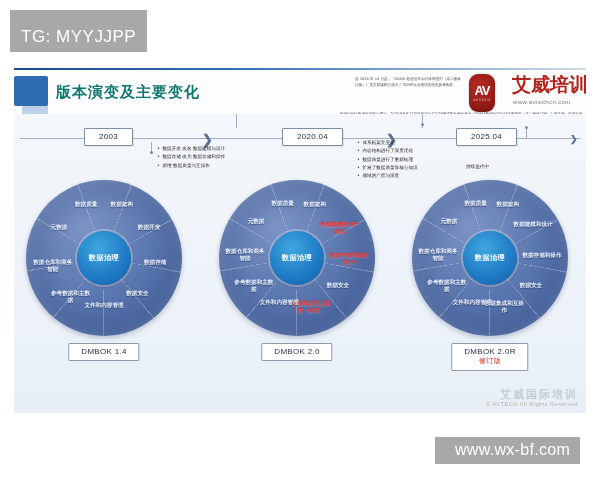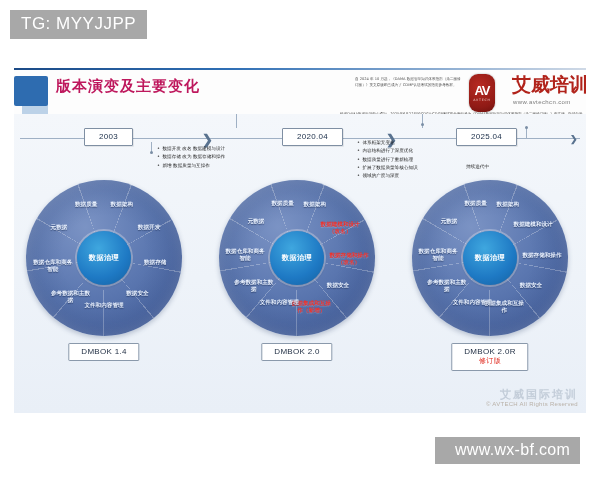--- a/index.html
+++ b/index.html
@@ -8,21 +8,21 @@
     background:#ffffff;
     font-family:"DejaVu Sans","Liberation Sans",sans-serif;
     overflow:hidden;position:relative;
   }
 
   
   .tg-tag{
     position:absolute;left:10px;top:10px;
     background:#a8a8a8;color:#ffffff;
     font-size:17px;letter-spacing:.5px;
-    padding:4px 11px 5px 11px;
+    padding:17px 11px 5px 11px;
     font-family:"Liberation Sans",sans-serif;
     z-index:40;
   }
   .url-tag{
     position:absolute;left:435px;top:437px;
     background:#a8a8a8;color:#ffffff;
     font-size:16px;letter-spacing:.3px;
     padding:4px 10px 5px 20px;
     font-family:"Liberation Sans",sans-serif;
     z-index:40;
@@ -45,22 +45,22 @@
   }
   .title-badge{
     position:absolute;left:0px;top:8px;width:34px;height:30px;
     background:#2e6cb0;border-radius:2px;
   }
   .title-badge2{
     position:absolute;left:8px;top:28px;width:26px;height:26px;
     background:#bcd2e8;border-radius:2px;
   }
   .slide-title{
-    position:absolute;left:42px;top:9px;
-    font-size:15px;font-weight:bold;color:#be185d;
+    position:absolute;left:42px;top:15px;
+    font-size:15px;font-weight:bold;color:#0f766e;
     letter-spacing:1px;
     font-family:"DejaVu Sans",sans-serif;
   }
 
   
   .logo-note{
     position:absolute;left:341px;top:9px;width:108px;
     font-size:3.6px;line-height:1.55;color:#4c4c4c;
     font-family:"DejaVu Sans",sans-serif;
     filter:blur(.25px);

